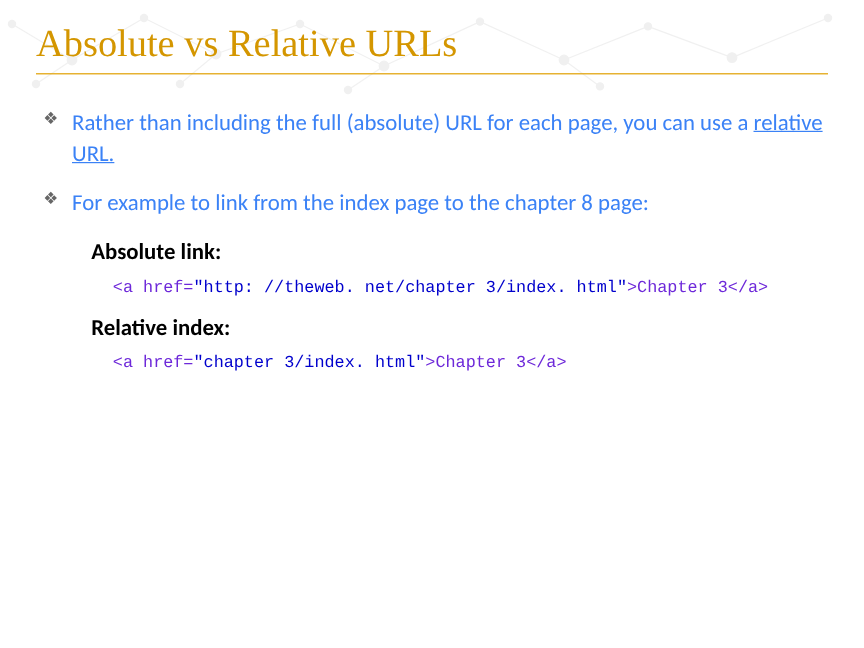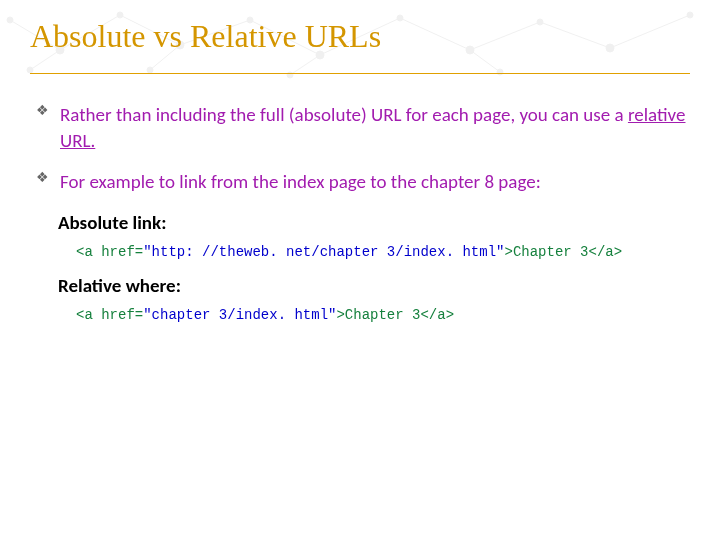--- a/index.html
+++ b/index.html
@@ -25,68 +25,68 @@
   }
   .slide {
     position: relative;
     padding: 18px 30px 30px 30px;
     box-sizing: border-box;
     width: 100%;
     height: 100%;
   }
   .title-wrap {
     border-bottom: 1px solid #e0a000;
-    padding-bottom: 18px;
+    padding-bottom: 6px;
     margin-bottom: 28px;
   }
   .title {
     font-family: Garamond, Georgia, serif;
     font-size: 32px;
     color: #d49600;
     font-weight: normal;
     margin: 0;
   }
   .bullets {
     list-style: none;
     padding: 0;
     margin: 0;
   }
   .bullets > li {
     position: relative;
     padding-left: 30px;
     font-size: 19px;
     line-height: 1.35;
-    color: #a21caf;
+    color: #3b82f6;
     margin-bottom: 16px;
   }
   .bullets > li::before {
     content: "❖";
     position: absolute;
     left: 6px;
     top: 0;
     font-size: 14px;
     color: #666;
   }
   .underline { text-decoration: underline; }
   .sub-block {
-    margin-left: 28px;
+    margin-left: 46px;
     margin-top: 10px;
   }
   .sub-label {
     font-weight: bold;
     font-size: 19px;
     margin: 10px 0 10px 0;
   }
   .code {
     font-family: "Courier New", monospace;
     font-size: 14px;
     margin: 6px 0 14px 18px;
     white-space: nowrap;
   }
-  .code .tag { color: #15803d; }
+  .code .tag { color: #6d28d9; }
   .code .str { color: #0000cc; }
 </style>
 </head>
 <body>
 
 <div class="bg-pattern">
   <svg viewBox="0 0 720 80">
     <g stroke="#888" stroke-width="1" fill="#888">
       <line x1="10" y1="20" x2="60" y2="50"></line>
         <line x1="60" y1="50" x2="120" y2="15"></line>
@@ -135,19 +135,19 @@
       <span>For example to link from the index page to the chapter 8 page:</span>
     </li>
   </ul>
 
   <div class="sub-block">
     <div class="sub-label">Absolute link:</div>
     <div class="code">
       <span class="tag">&lt;a href=</span><span class="str">"http: //theweb. net/chapter 3/index. html"</span><span class="tag">&gt;Chapter 3&lt;/a&gt;</span>
     </div>
 
-    <div class="sub-label">Relative where:</div>
+    <div class="sub-label">Relative index:</div>
     <div class="code">
       <span class="tag">&lt;a href=</span><span class="str">"chapter 3/index. html"</span><span class="tag">&gt;Chapter 3&lt;/a&gt;</span>
     </div>
   </div>
 
 </div>
 
 </body></html>

